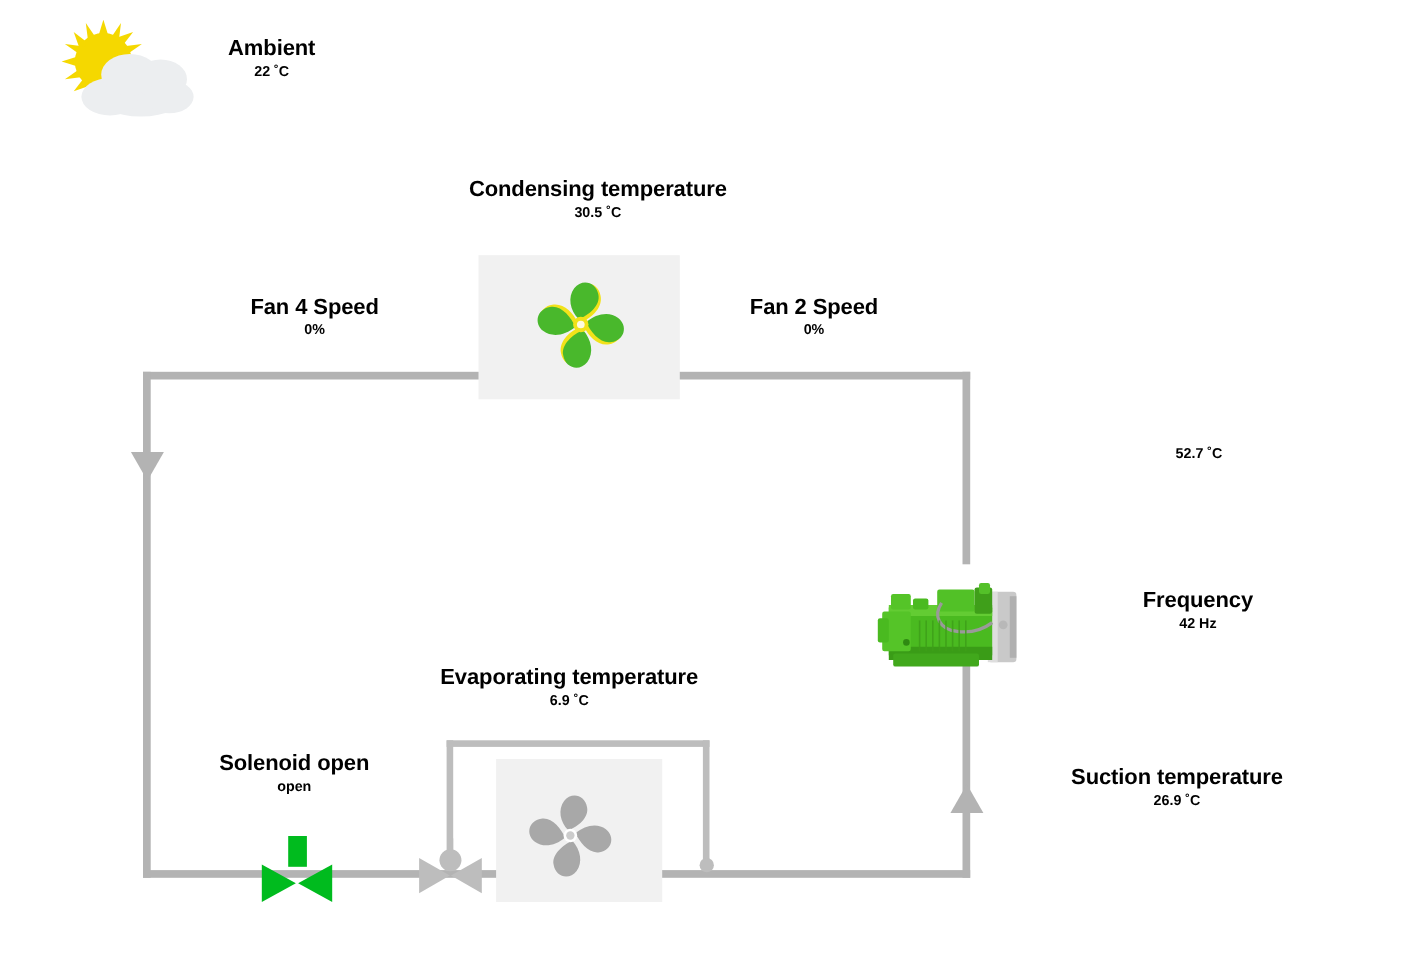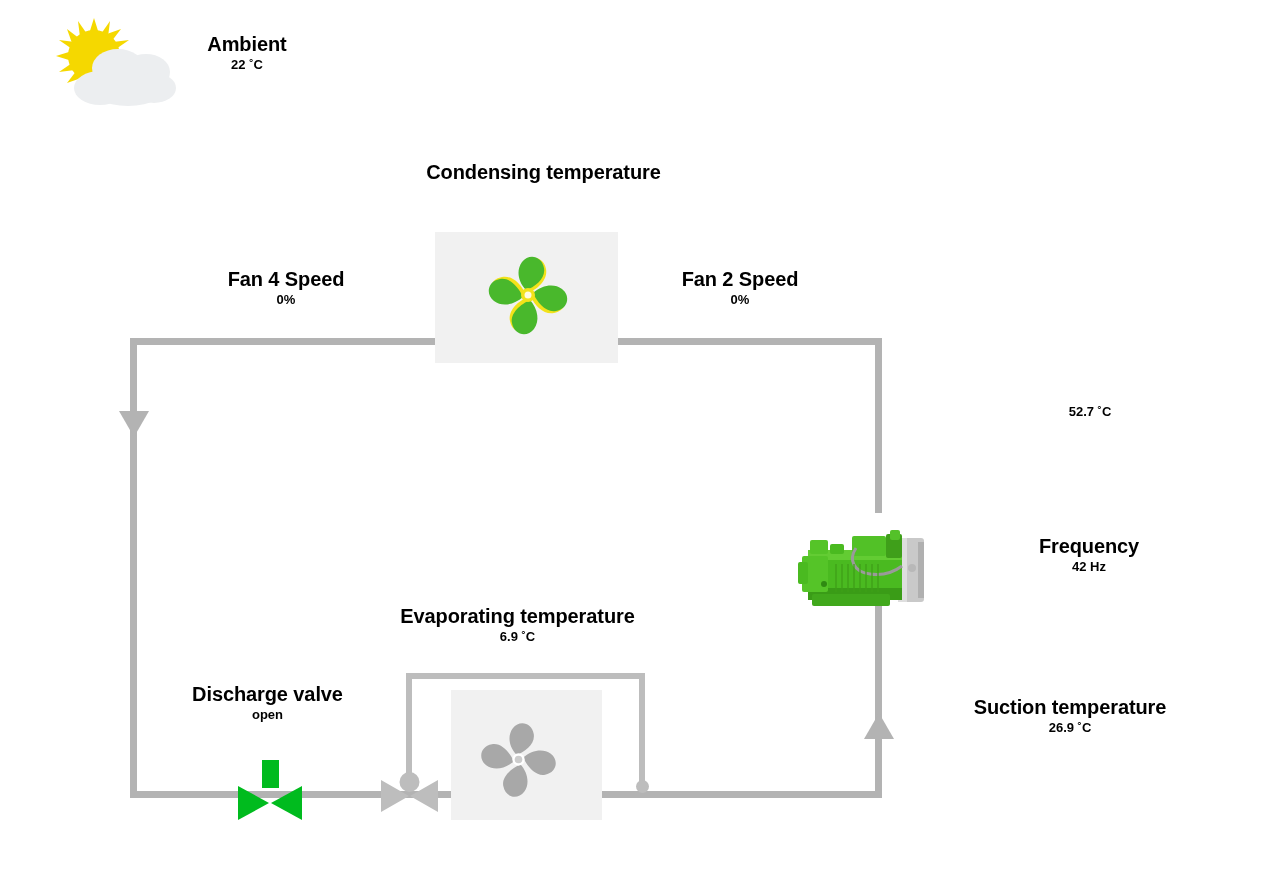--- a/index.html
+++ b/index.html
@@ -135,20 +135,21 @@
     </svg>
   </div>
 
   <div class="label two-line" style="left:177px; top:33px; width:140px;">
     <span class="ttl">Ambient</span>
     <span class="val">22 ˚C</span>
   </div>
 
   <div class="label two-line" style="left:371px; top:161px; width:345px;">
     <span class="ttl">Condensing temperature</span>
+    <span class="val">30.5 ˚C</span>
   </div>
 
   <div class="pipe" style="left:130px; top:338px; width:752px; height:7px;"></div>
 
   <div class="pipe" style="left:130px; top:338px; width:7px; height:460px;"></div>
 
   <div class="pipe" style="left:130px; top:791px; width:752px; height:7px;"></div>
 
   <div class="pipe" style="left:875px; top:560px; width:7px; height:238px;"></div>
 
@@ -264,21 +265,21 @@
         <path d="M55 48 C 64 40 76 38 84 44 C 93 51 90 64 78 66 C 68 68 59 57 55 48 Z"></path>
         <path d="M52 55 C 60 64 62 76 56 84 C 49 93 36 90 34 78 C 32 68 43 59 52 55 Z"></path>
         <path d="M45 52 C 36 60 24 62 16 56 C 7 49 10 36 22 34 C 32 32 41 43 45 52 Z"></path>
       </g>
       <circle cx="50" cy="50" r="6.5" fill="#ffffff"></circle>
       <circle cx="50" cy="50" r="4" fill="#cccccc"></circle>
     </svg>
   </div>
 
   <div class="label two-line" style="left:180px; top:683px; width:175px;">
-    <span class="ttl">Discharge valve</span>
+    <span class="ttl">Solenoid open</span>
     <span class="val">open</span>
   </div>
 
   <div class="valve" style="left:232px; top:760px; width:76px; height:62px;">
     <svg width="76" height="62" viewBox="0 0 76 62">
       <g fill="#00bb1e">
         <rect x="30" y="0" width="17" height="28"></rect>
         <polygon points="6,26 6,60 37,43"></polygon>
         <polygon points="70,26 70,60 39,43"></polygon>
       </g>

